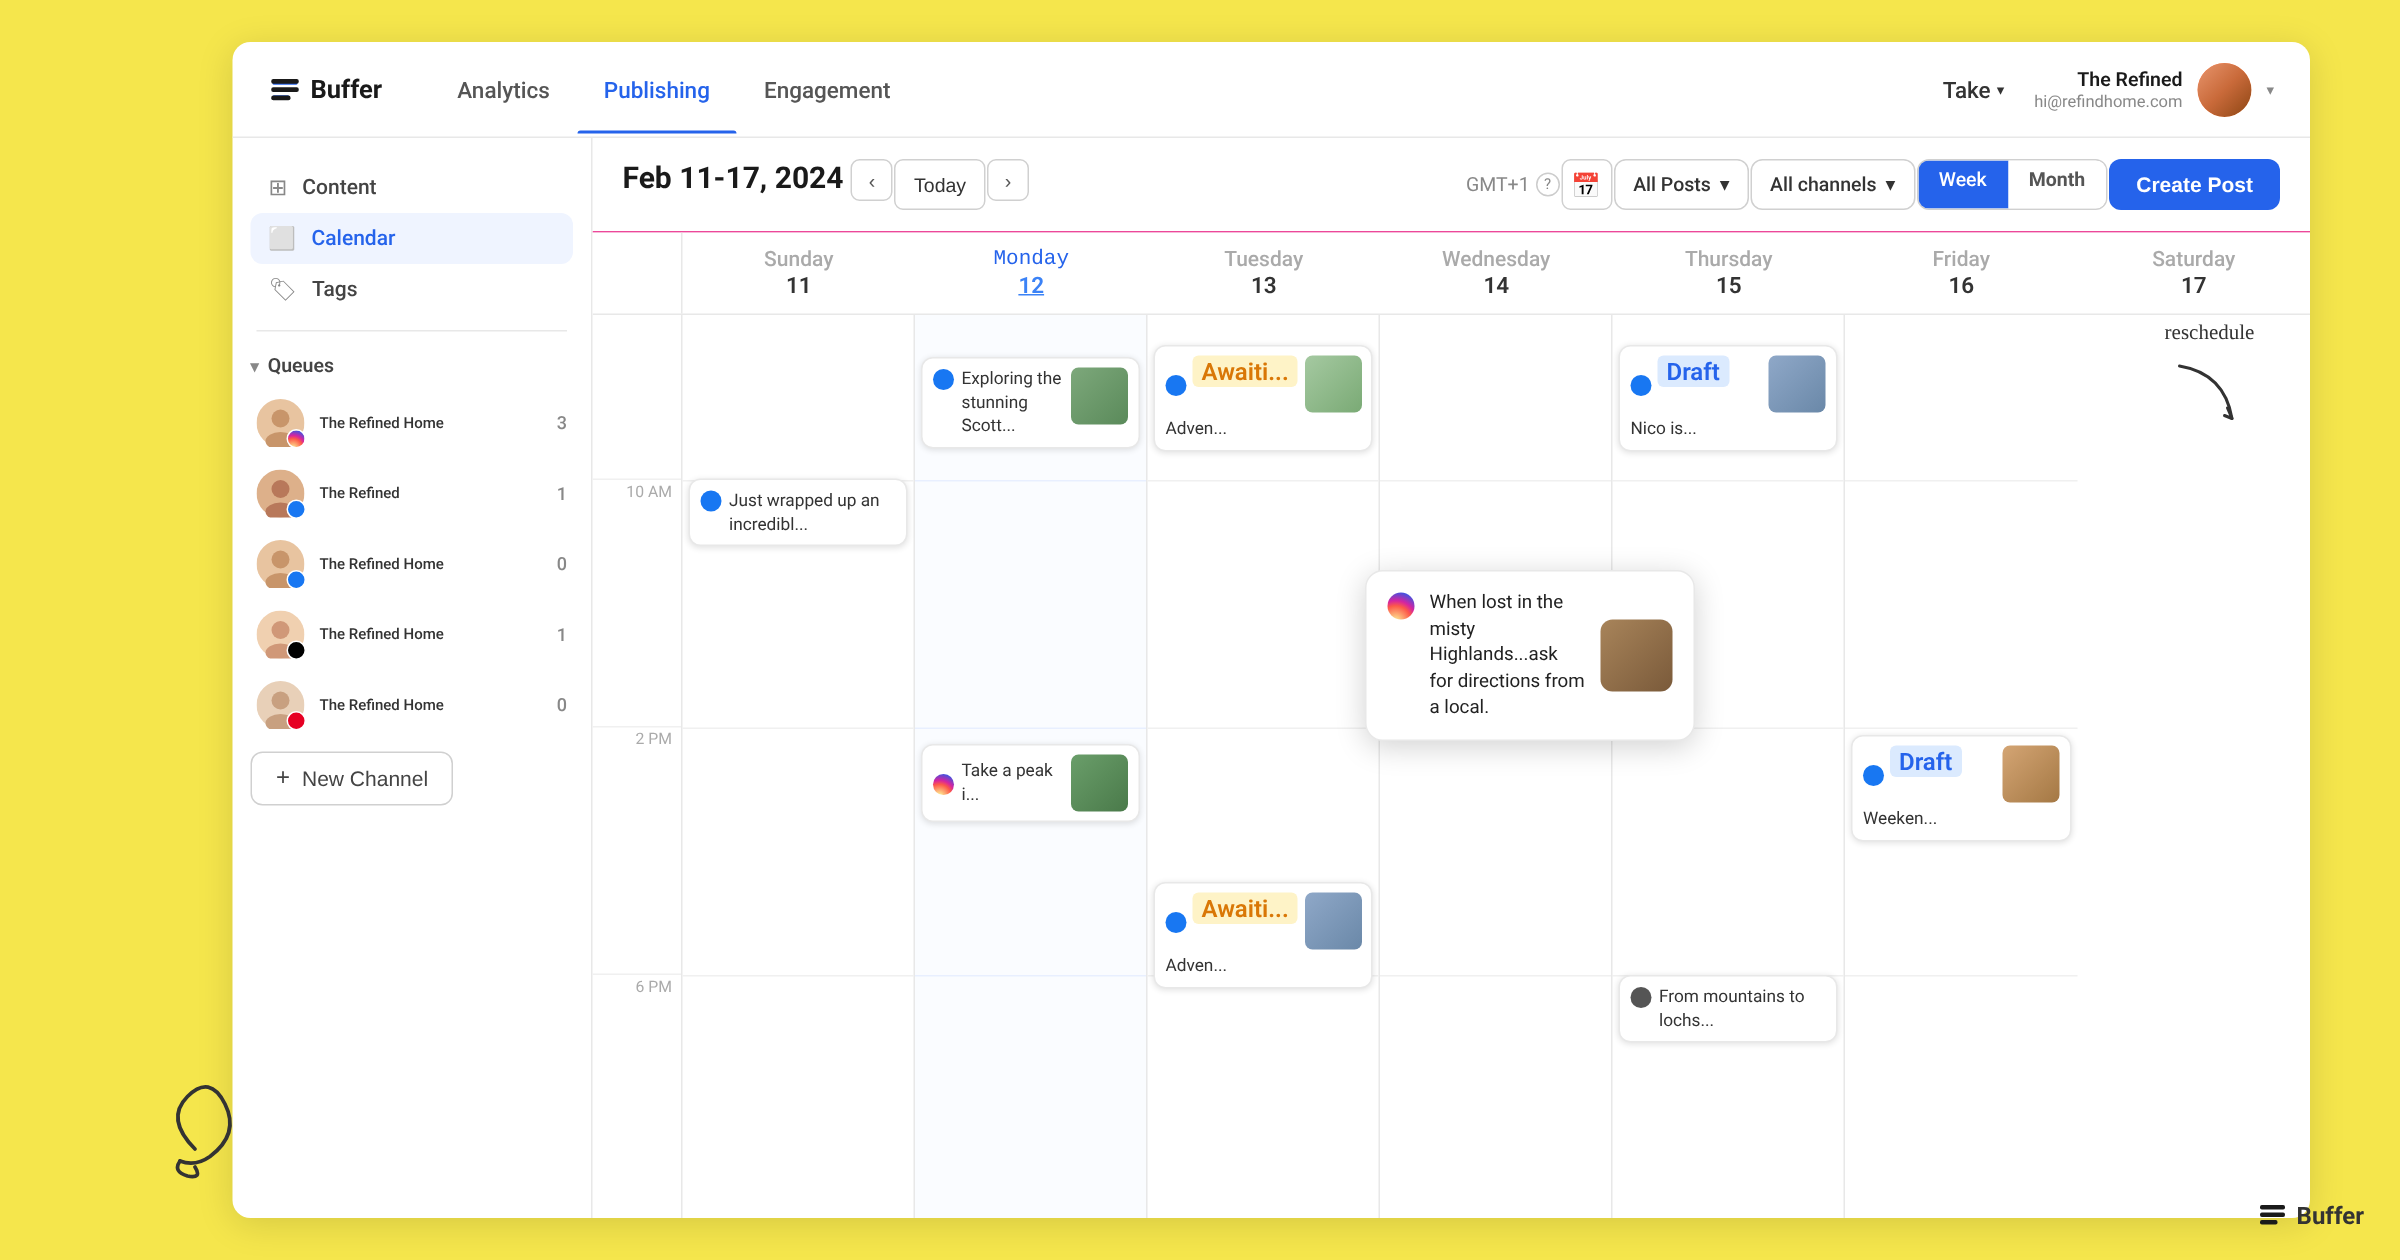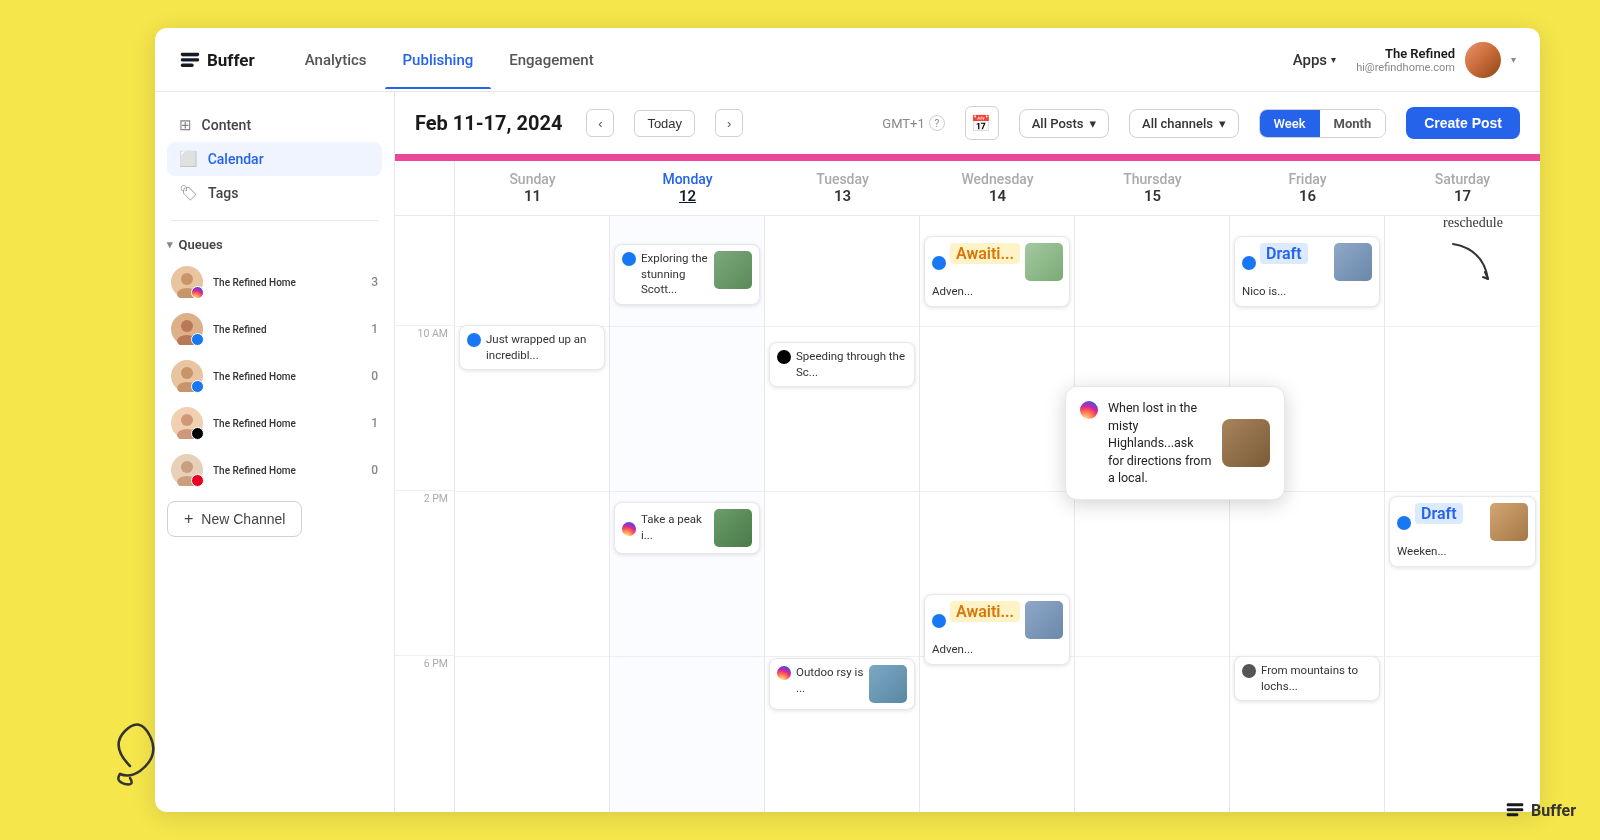--- a/index.html
+++ b/index.html
@@ -225,24 +225,23 @@
     
     .calendar-area {
       flex: 1;
       display: flex;
       flex-direction: column;
       overflow: hidden;
     }
 
     .calendar-toolbar {
       display: flex;
-      align-items: center;
       padding: 14px 20px;
-      gap: 20px;
-      border-bottom: 7px solid #ec4899;
+      gap: 1px;
+      border-bottom: 1px solid #ec4899;
       flex-shrink: 0;
     }
     .date-range {
       font-size: 20px;
       font-weight: 700;
       color: #1a1a1a;
       margin-right: 4px;
     }
     .nav-arrow {
       width: 28px;
@@ -587,21 +586,21 @@
       </svg>
       <span>Buffer</span>
     </div>
     <div class="nav-items">
       <div class="nav-item">Analytics</div>
       <div class="nav-item active">Publishing</div>
       <div class="nav-item">Engagement</div>
     </div>
     <div class="nav-right">
       <div class="apps-btn">
-        <span>Apps</span>
+        <span>Take</span>
         <span style="font-size:10px;">▾</span>
       </div>
       <div class="user-info">
         <div class="user-text">
           <div class="user-name">The Refined</div>
           <div class="user-email">hi@refindhome.com</div>
         </div>
         <div class="avatar">
           <div class="avatar-img"></div>
         </div>
@@ -732,22 +731,22 @@
 
       <div class="calendar-grid">
 
         <div class="calendar-header-row">
           <div style="border-right:1px solid #e8e8e8;"></div>
           <div class="cal-header-cell">
             <div class="day-name">Sunday</div>
             <div class="day-num">11</div>
           </div>
           <div class="cal-header-cell today-col">
-            <div class="day-name" style="color:#2563eb;">Monday</div>
-            <div class="day-num" style="color:#0f172a;text-decoration:underline;">12</div>
+            <div class="day-name" style="color:#2563eb;font-family:Liberation Mono, monospace;">Monday</div>
+            <div class="day-num" style="color:#3b82f6;text-decoration:underline;">12</div>
           </div>
           <div class="cal-header-cell">
             <div class="day-name">Tuesday</div>
             <div class="day-num">13</div>
           </div>
           <div class="cal-header-cell">
             <div class="day-name">Wednesday</div>
             <div class="day-num">14</div>
           </div>
           <div class="cal-header-cell">
@@ -798,36 +797,20 @@
               <div class="post-card-img" style="background: linear-gradient(135deg, #7da87b, #5a8a5a);"></div>
             </div>
 
             <div class="post-card" style="top:286px; display:flex; align-items:center;">
               <div class="post-icon ig"></div>
               <div class="post-card-text">Take a peak i...</div>
               <div class="post-card-img" style="background: linear-gradient(135deg, #6a9e6a, #4a7a4a);"></div>
             </div>
           </div>
 
-          <div class="day-col">
-            <div style="position:absolute; left:0; right:0; top:110px; height:1px; background:#f0f0f0;"></div>
-            <div style="position:absolute; left:0; right:0; top:275px; height:1px; background:#f0f0f0;"></div>
-            <div style="position:absolute; left:0; right:0; top:440px; height:1px; background:#f0f0f0;"></div>
-
-            <div class="post-card" style="top:126px;">
-              <div class="post-icon tt"></div>
-              <div class="post-card-text">Speeding through the Sc...</div>
-            </div>
-
-            <div class="post-card" style="top:442px;">
-              <div class="post-icon ig"></div>
-              <div class="post-card-text">Outdoo rsy is ...</div>
-              <div class="post-card-img" style="background: linear-gradient(135deg, #7ba8c4, #5a88a4);"></div>
-            </div>
-          </div>
 
           <div class="day-col">
             <div style="position:absolute; left:0; right:0; top:110px; height:1px; background:#f0f0f0;"></div>
             <div style="position:absolute; left:0; right:0; top:275px; height:1px; background:#f0f0f0;"></div>
             <div style="position:absolute; left:0; right:0; top:440px; height:1px; background:#f0f0f0;"></div>
 
             <div class="post-card" style="top:20px;">
               <div style="flex:1;">
                 <div style="display:flex; align-items:center; gap:4px; margin-bottom:3px;">
                   <div class="post-icon fb"></div>

